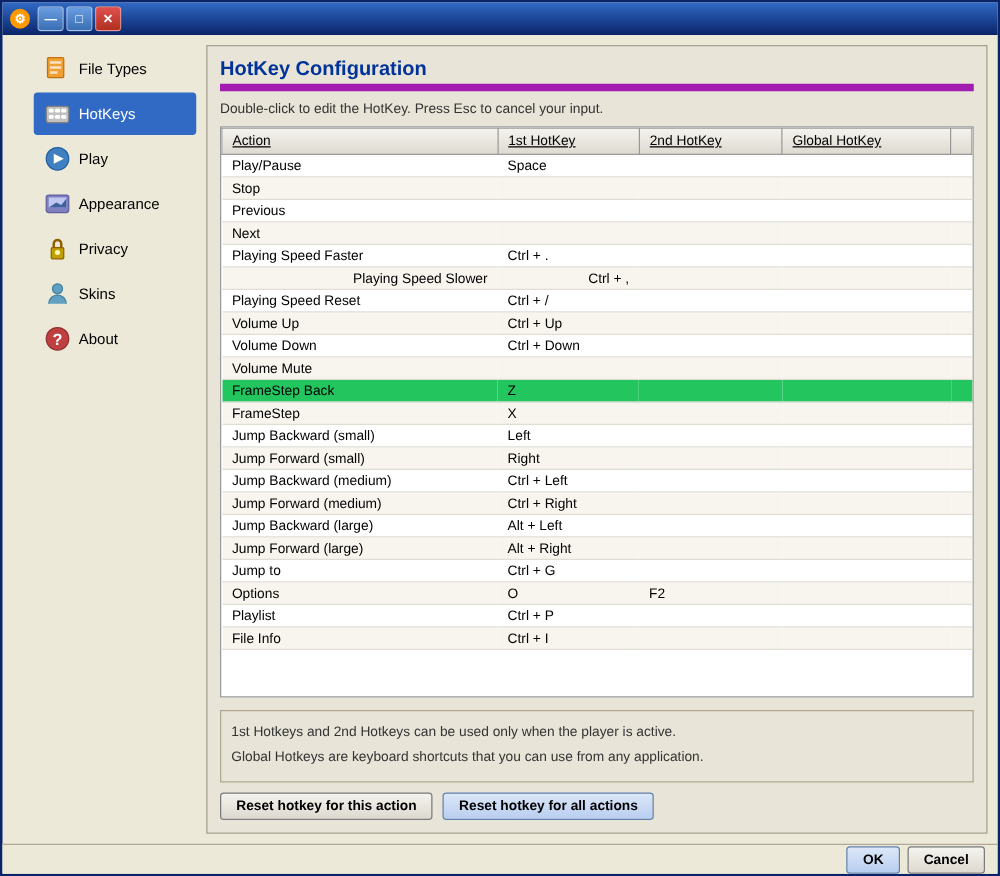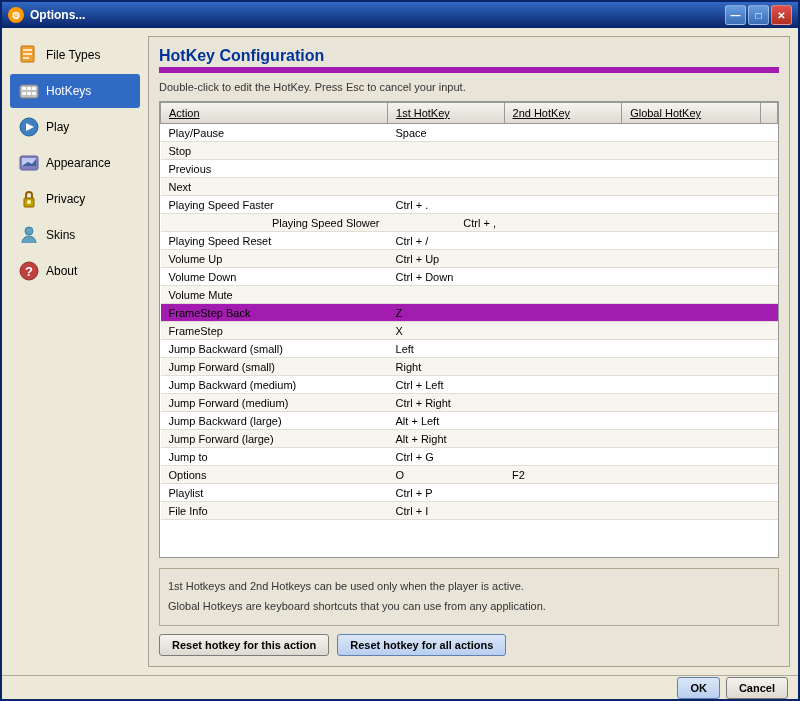--- a/index.html
+++ b/index.html
@@ -74,20 +74,21 @@
     .tb-btn.close { background: linear-gradient(to bottom, #e05050, #b03020); }
 
     
     .window-body {
       display: flex;
       flex: 1;
       background: #ece9d8;
       padding: 8px;
       gap: 8px;
       overflow: hidden;
+      margin-left: 17px;
     }
 
     
     .sidebar {
       width: 130px;
       flex-shrink: 0;
       display: flex;
       flex-direction: column;
       gap: 2px;
       padding-top: 2px;
@@ -244,21 +245,20 @@
       border: 1px solid #999;
     }
   </style>
 </head>
 <body>
 
 <div class="window">
 
   <div class="title-bar">
     <div class="title-bar-icon">⚙</div>
-    <span class="title-bar-text">Options...</span>
     <div class="title-bar-buttons">
       <div class="tb-btn minimize">—</div>
       <div class="tb-btn maximize">□</div>
       <div class="tb-btn close">✕</div>
     </div>
   </div>
 
   <div class="window-body">
 
     <div class="sidebar">
@@ -421,21 +421,21 @@
                 <td></td>
                 <td></td>
               </tr>
               <tr style="background: rgb(248, 245, 238);">
                 <td>Volume Mute</td>
                 <td></td>
                 <td></td>
                 <td></td>
                 <td></td>
               </tr>
-              <tr style="background: #a21caf;">
+              <tr style="background: #22c55e;">
                 <td>FrameStep Back</td>
                 <td>Z</td>
                 <td></td>
                 <td></td>
                 <td></td>
               </tr>
               <tr style="background: rgb(248, 245, 238);">
                 <td>FrameStep</td>
                 <td>X</td>
                 <td></td>

